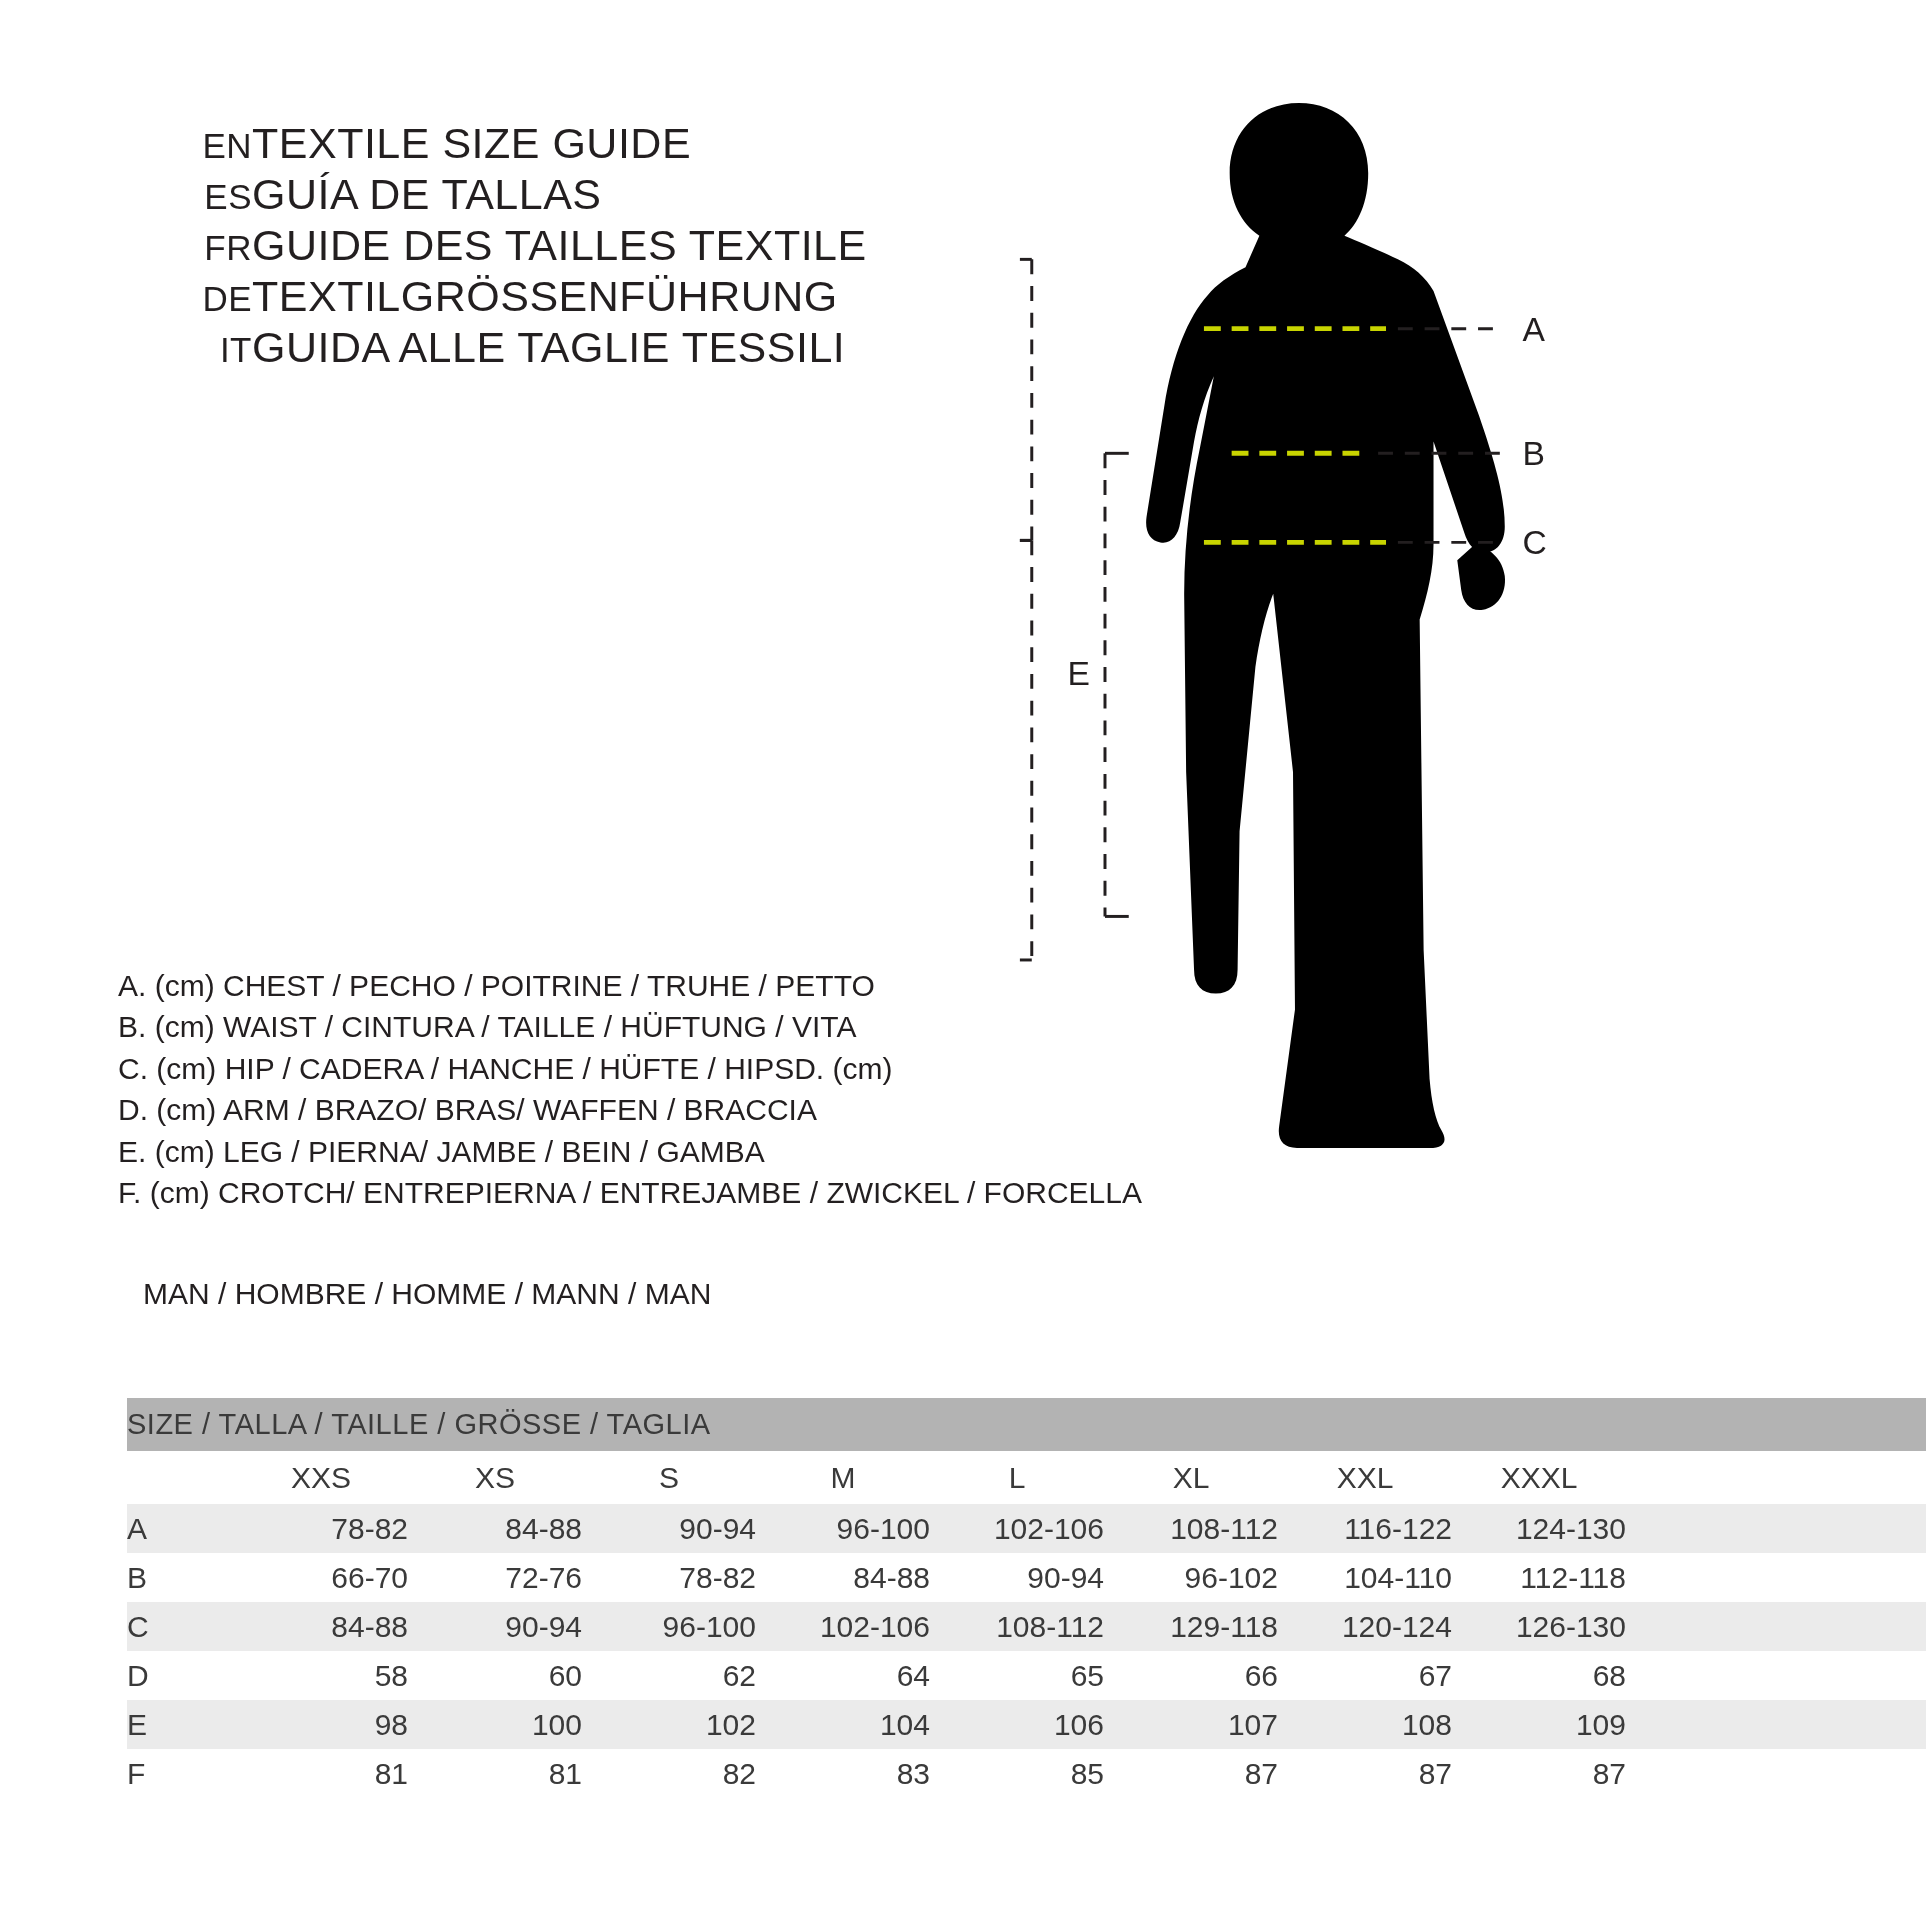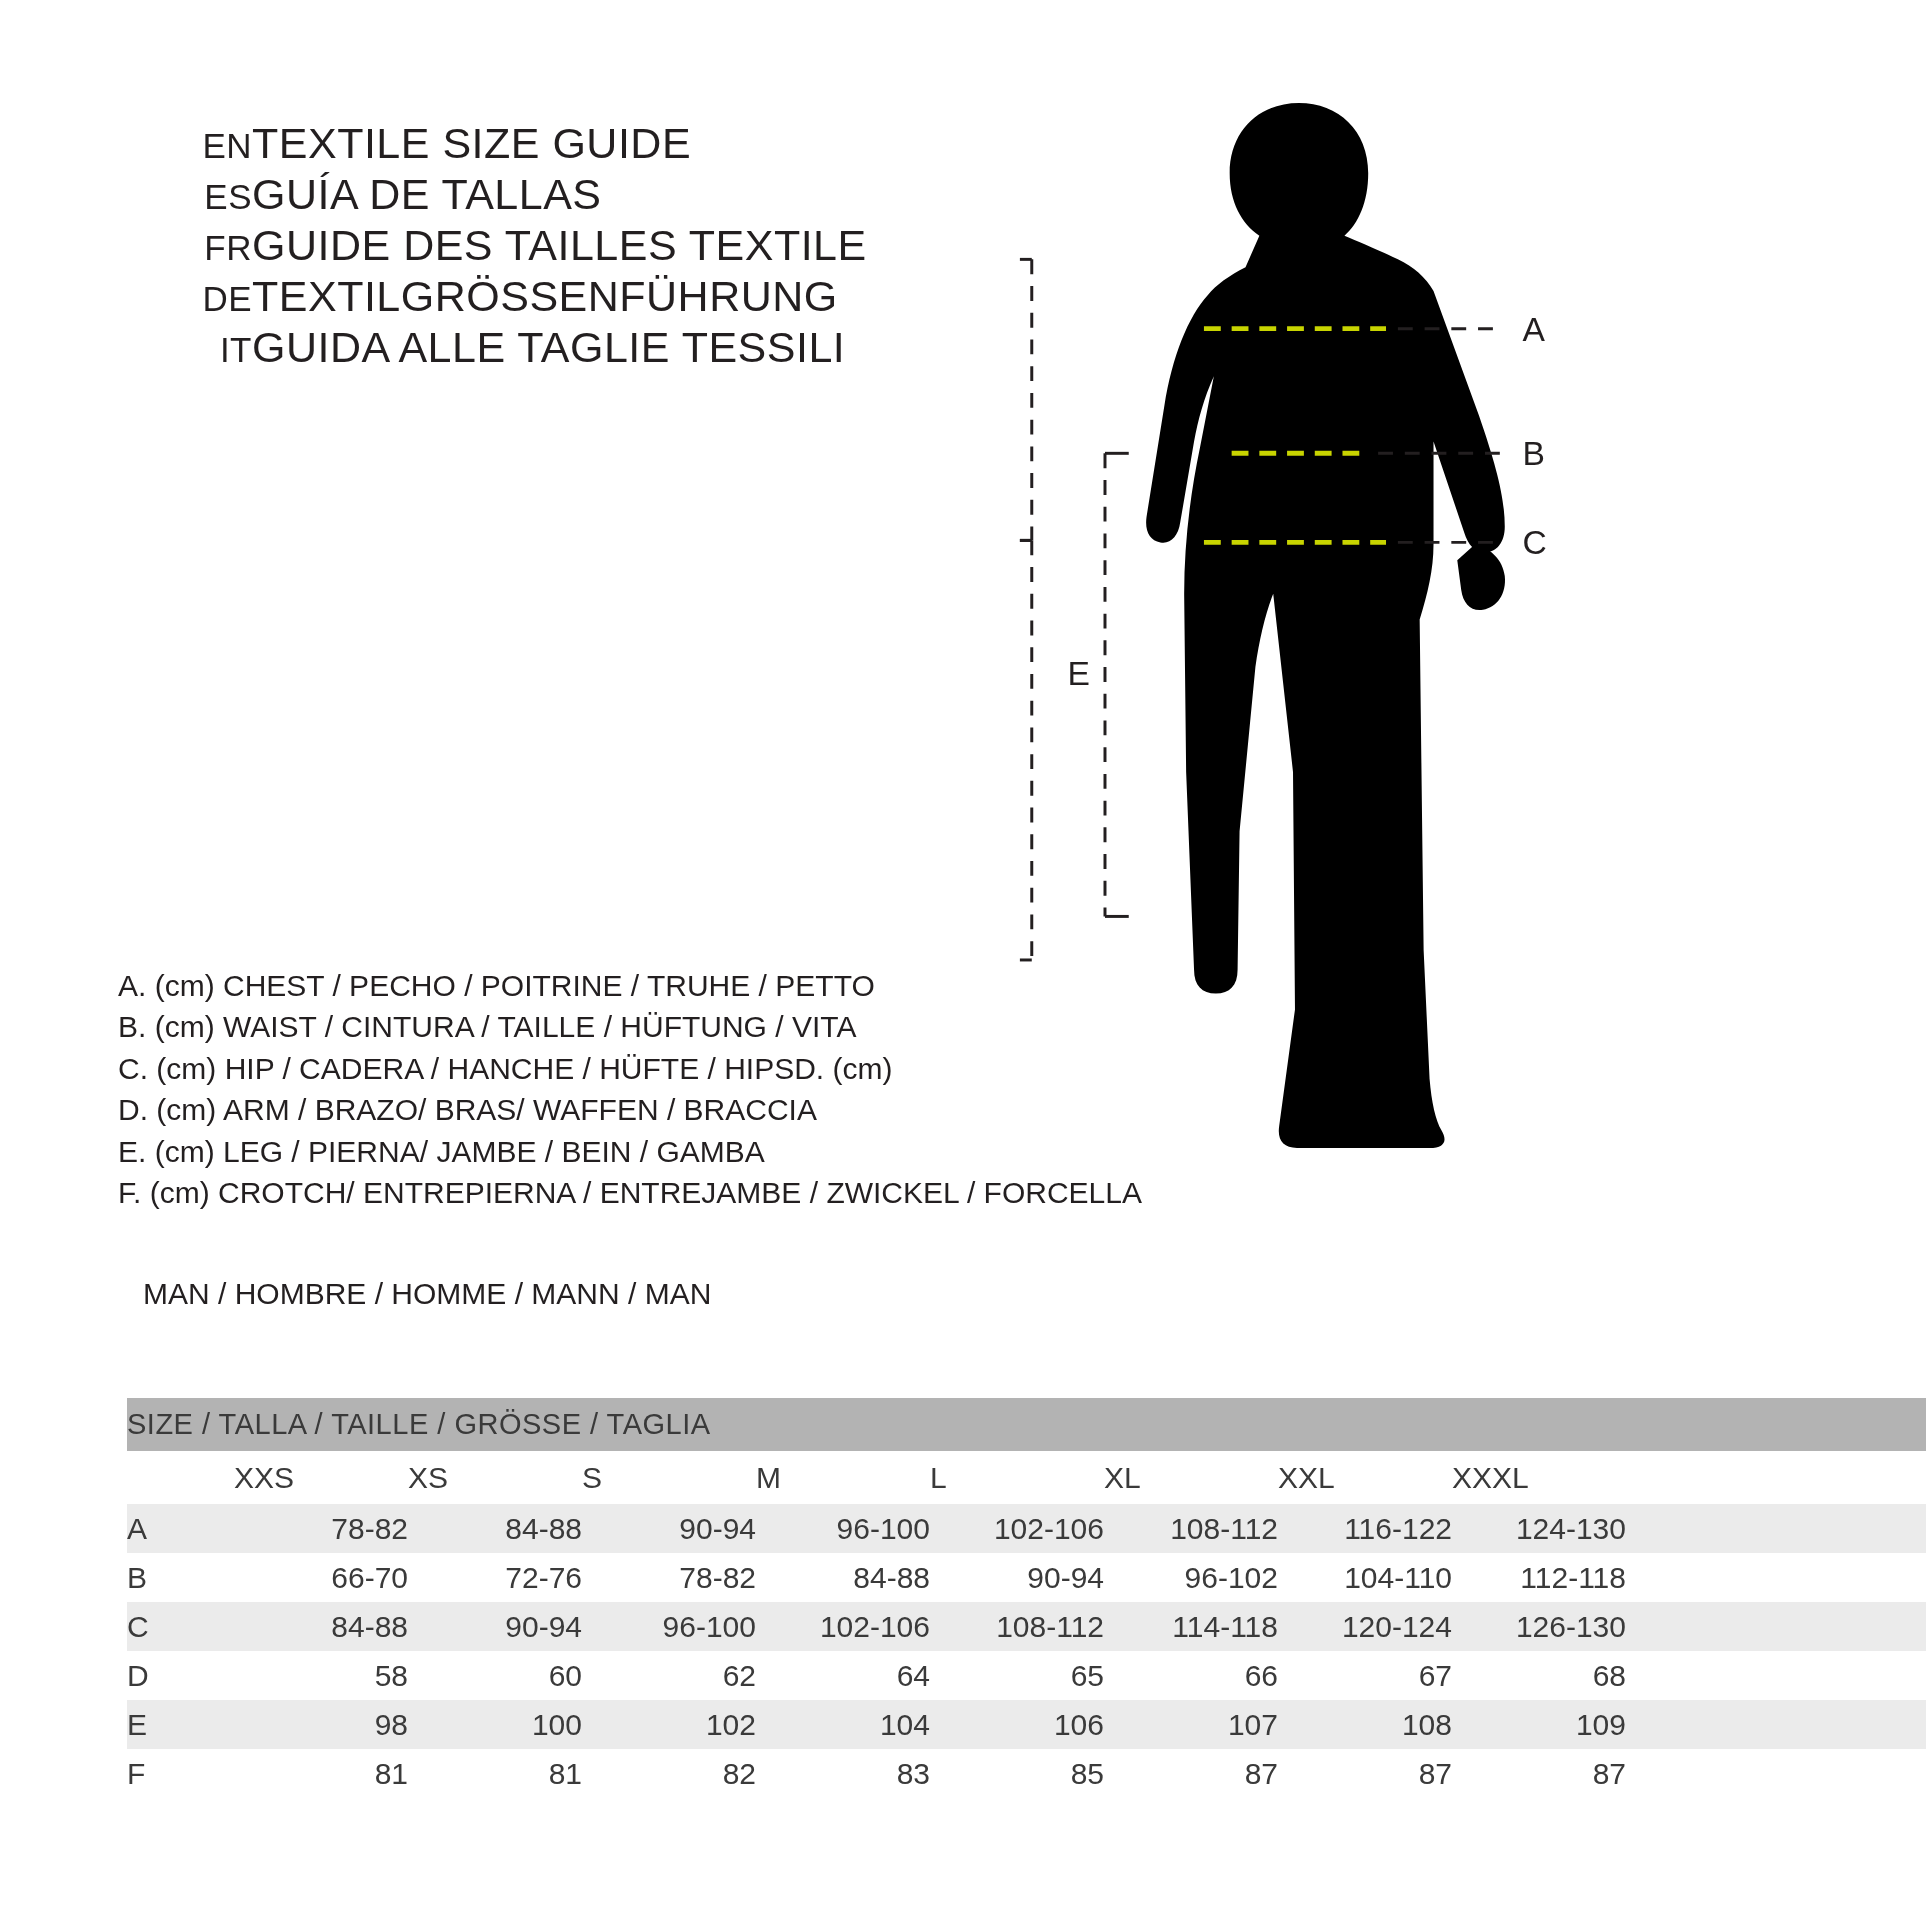--- a/index.html
+++ b/index.html
@@ -99,20 +99,21 @@
     height: 53px;
     text-align: left;
     padding-left: 16px;
     letter-spacing: 0.5px;
   }
   .col-head td {
     background: #ffffff;
     color: #3a3a3a;
     font-size: 30px;
     height: 53px;
+    text-align: center;
   }
   .data-row td {
     font-size: 30px;
     height: 49px;
     text-align: right;
     color: #3a3a3a;
   }
   .data-row.shade td {
     background: #ebebeb;
   }
@@ -309,21 +310,21 @@
         <td></td>
       </tr>
 
       <tr class="data-row shade">
         <td class="rowlabel">C</td>
         <td>84-88</td>
         <td>90-94</td>
         <td>96-100</td>
         <td>102-106</td>
         <td>108-112</td>
-        <td>114-118</td>
+        <td>129-118</td>
         <td>120-124</td>
         <td>126-130</td>
         <td></td>
       </tr>
 
       <tr class="data-row">
         <td class="rowlabel">D</td>
         <td>58</td>
         <td>60</td>
         <td>62</td>

